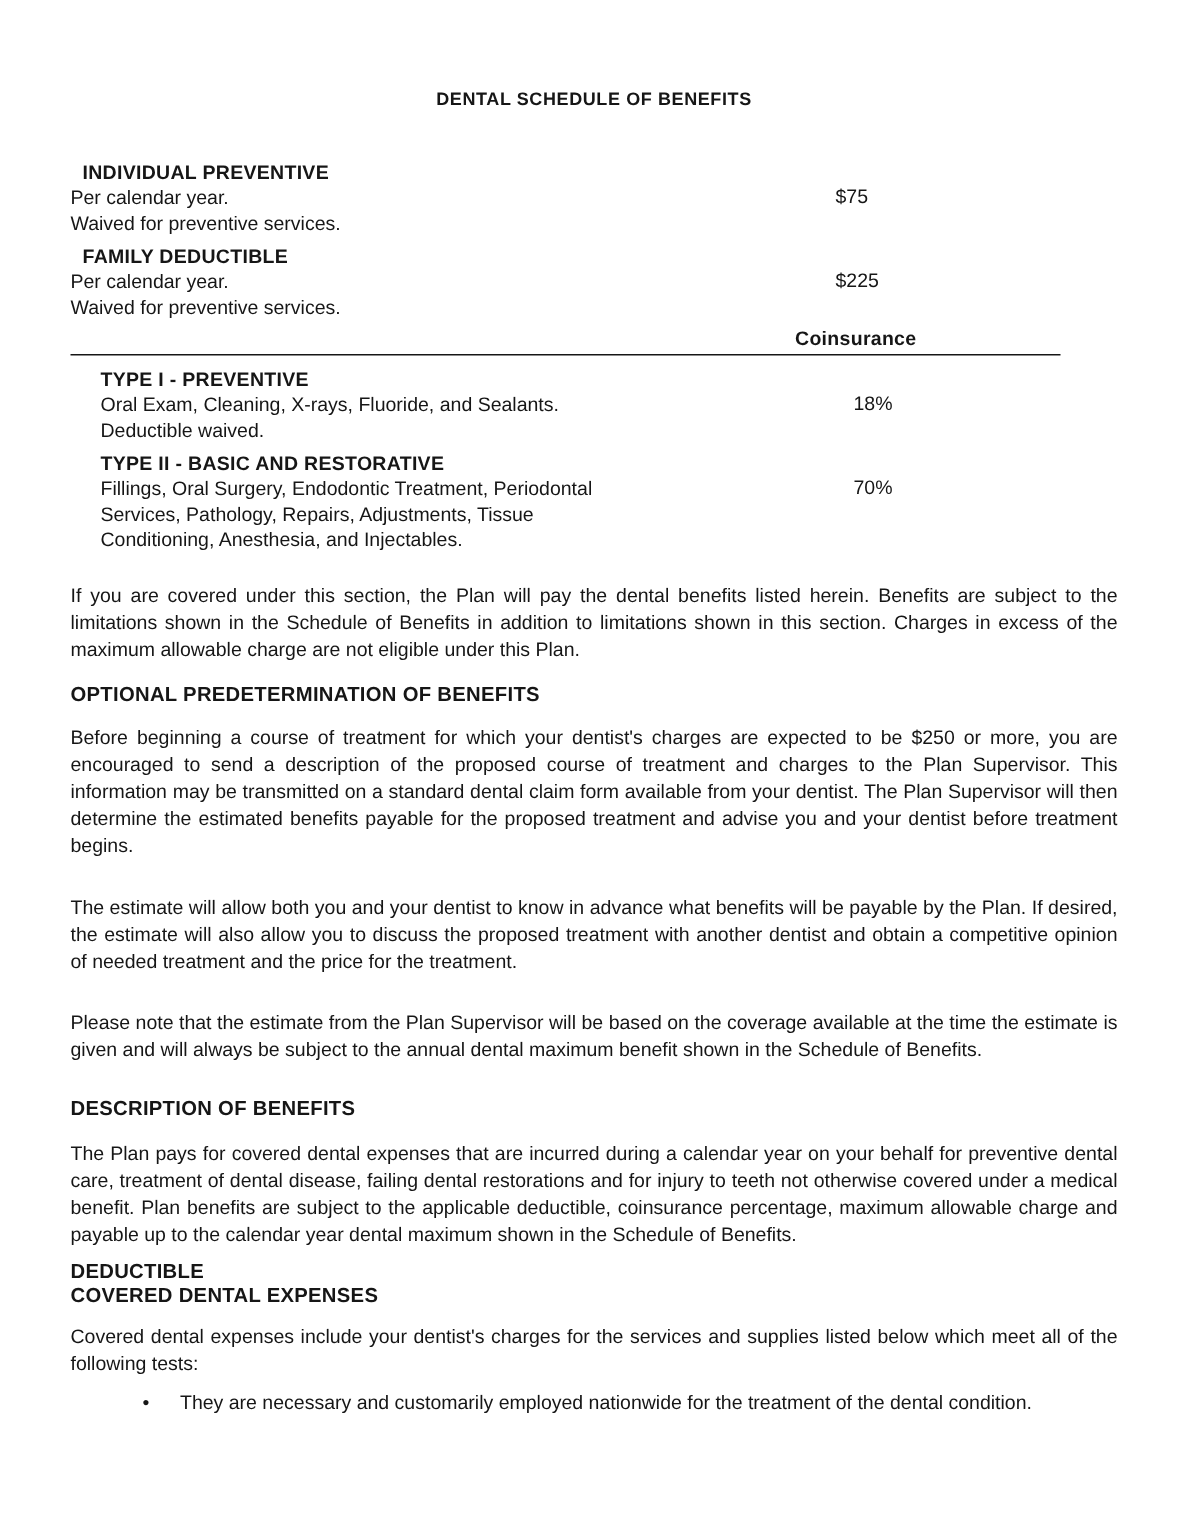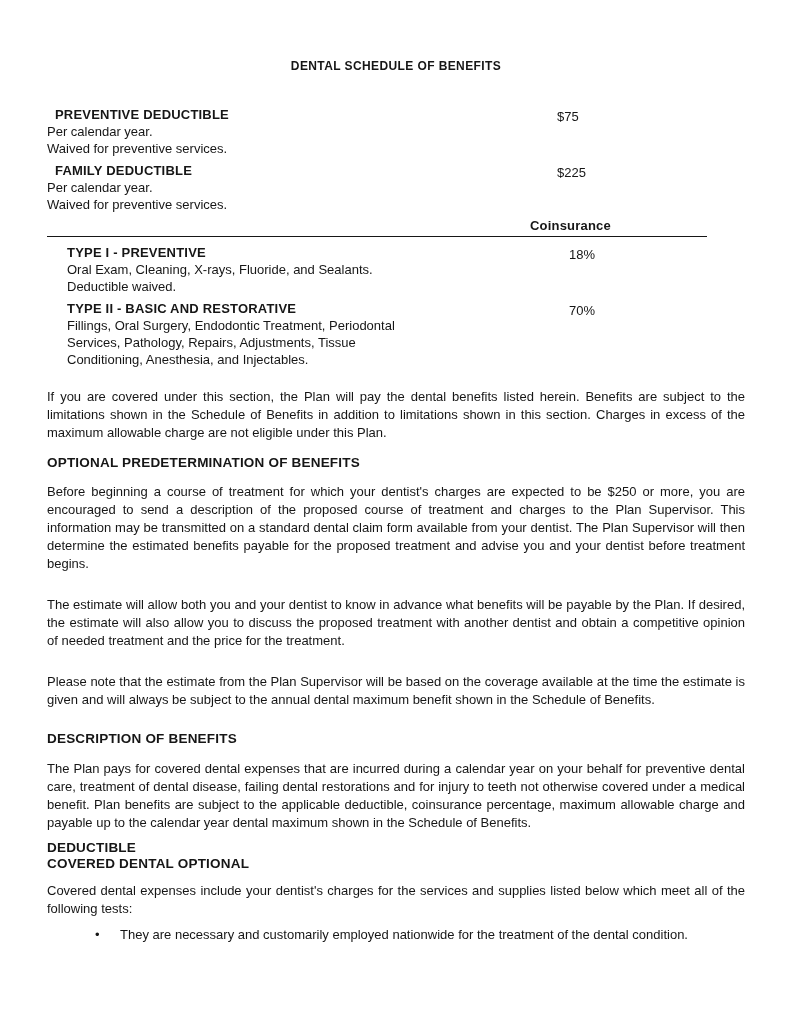--- a/index.html
+++ b/index.html
@@ -22,21 +22,21 @@
     font-size: 12px;
     font-weight: bold;
     letter-spacing: 0.4px;
     line-height: 19px;
     margin-bottom: 30px;
   }
   
   .sched-group { position: relative; margin-bottom: 5px; font-size: 13px; line-height: 17px; }
   .sched-label { font-weight: bold; padding-left: 8px; letter-spacing: 0.2px; }
   .sched-note { padding-left: 0; }
-  .sched-value { position: absolute; left: 510px; top: 2px; }
+  .sched-value { position: absolute; left: 510px; top: 16px; }
   
   .coins-header {
     margin-top: 1px;
     margin-left: 483px;
     font-size: 13px;
     font-weight: bold;
     line-height: 16px;
     letter-spacing: 0.2px;
   }
   .coins-rule {
@@ -82,21 +82,21 @@
   .bullet-text { flex: 1; }
 </style>
 </head>
 <body>
 
 <div class="page">
 
   <div class="doc-title">DENTAL SCHEDULE OF BENEFITS</div>
 
   <div class="sched-group">
-    <div class="sched-label">PREVENTIVE DEDUCTIBLE</div>
+    <div class="sched-label">INDIVIDUAL PREVENTIVE</div>
     <div class="sched-value">$75</div>
     <div class="sched-note">Per calendar year.</div>
     <div class="sched-note">Waived for preventive services.</div>
   </div>
 
   <div class="sched-group">
     <div class="sched-label">FAMILY DEDUCTIBLE</div>
     <div class="sched-value">$225</div>
     <div class="sched-note">Per calendar year.</div>
     <div class="sched-note">Waived for preventive services.</div>
@@ -126,21 +126,21 @@
   <div class="sec-heading mt13">OPTIONAL PREDETERMINATION OF BENEFITS</div>
   <div class="para mt12">Before beginning a course of treatment for which your dentist's charges are expected to be $250 or more, you are encouraged to send a description of the proposed course of treatment and charges to the Plan Supervisor. This information may be transmitted on a standard dental claim form available from your dentist. The Plan Supervisor will then determine the estimated benefits payable for the proposed treatment and advise you and your dentist before treatment begins.</div>
   <div class="para mt9">The estimate will allow both you and your dentist to know in advance what benefits will be payable by the Plan. If desired, the estimate will also allow you to discuss the proposed treatment with another dentist and obtain a competitive opinion of needed treatment and the price for the treatment.</div>
   <div class="para mt9">Please note that the estimate from the Plan Supervisor will be based on the coverage available at the time the estimate is given and will always be subject to the annual dental maximum benefit shown in the Schedule of Benefits.</div>
 
   <div class="sec-heading mt22">DESCRIPTION OF BENEFITS</div>
   <div class="para mt13">The Plan pays for covered dental expenses that are incurred during a calendar year on your behalf for preventive dental care, treatment of dental disease, failing dental restorations and for injury to teeth not otherwise covered under a medical benefit. Plan benefits are subject to the applicable deductible, coinsurance percentage, maximum allowable charge and payable up to the calendar year dental maximum shown in the Schedule of Benefits.</div>
 
   <div class="sec-heading mt8">DEDUCTIBLE</div>
 
-  <div class="sec-heading mt0">COVERED DENTAL OPTIONAL</div>
+  <div class="sec-heading mt0">COVERED DENTAL EXPENSES</div>
   <div class="para mt10">Covered dental expenses include your dentist's charges for the services and supplies listed below which meet all of the following tests:</div>
 
   <div class="bullet-row">
     <div class="bullet-dot">•</div>
     <div class="bullet-text">They are necessary and customarily employed nationwide for the treatment of the dental condition.</div>
   </div>
 
 </div>
 
 </body></html>

